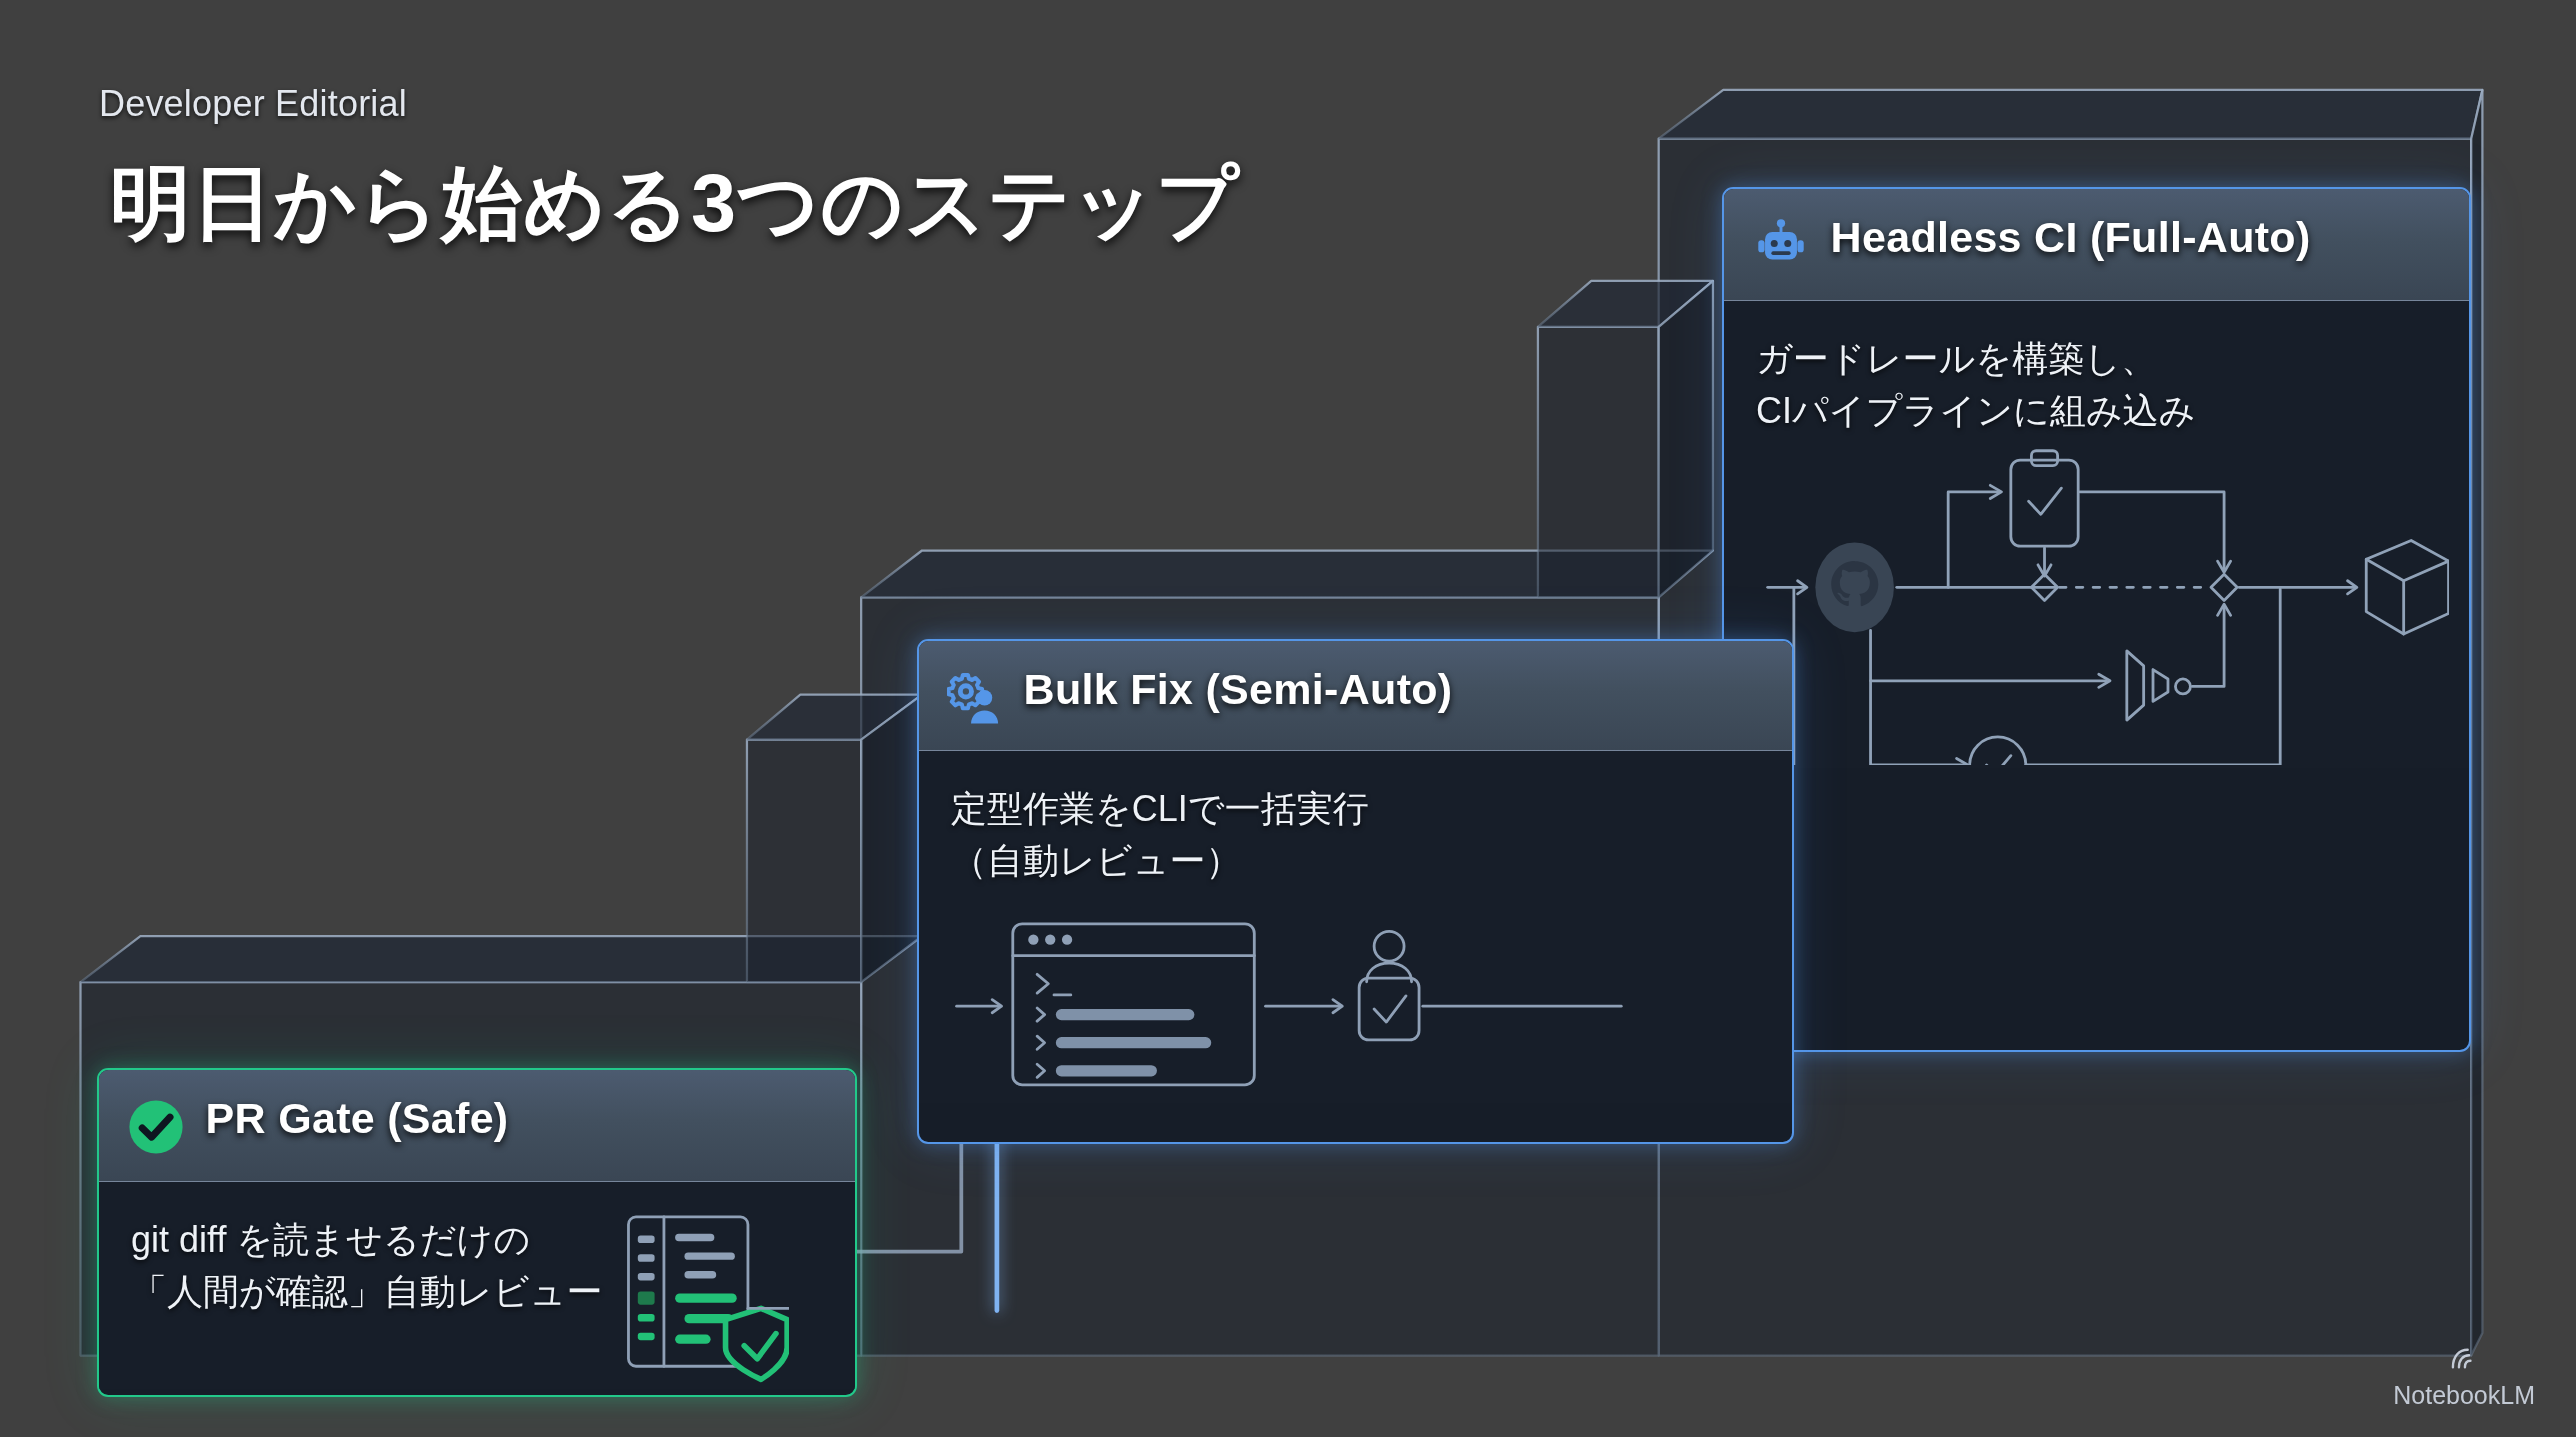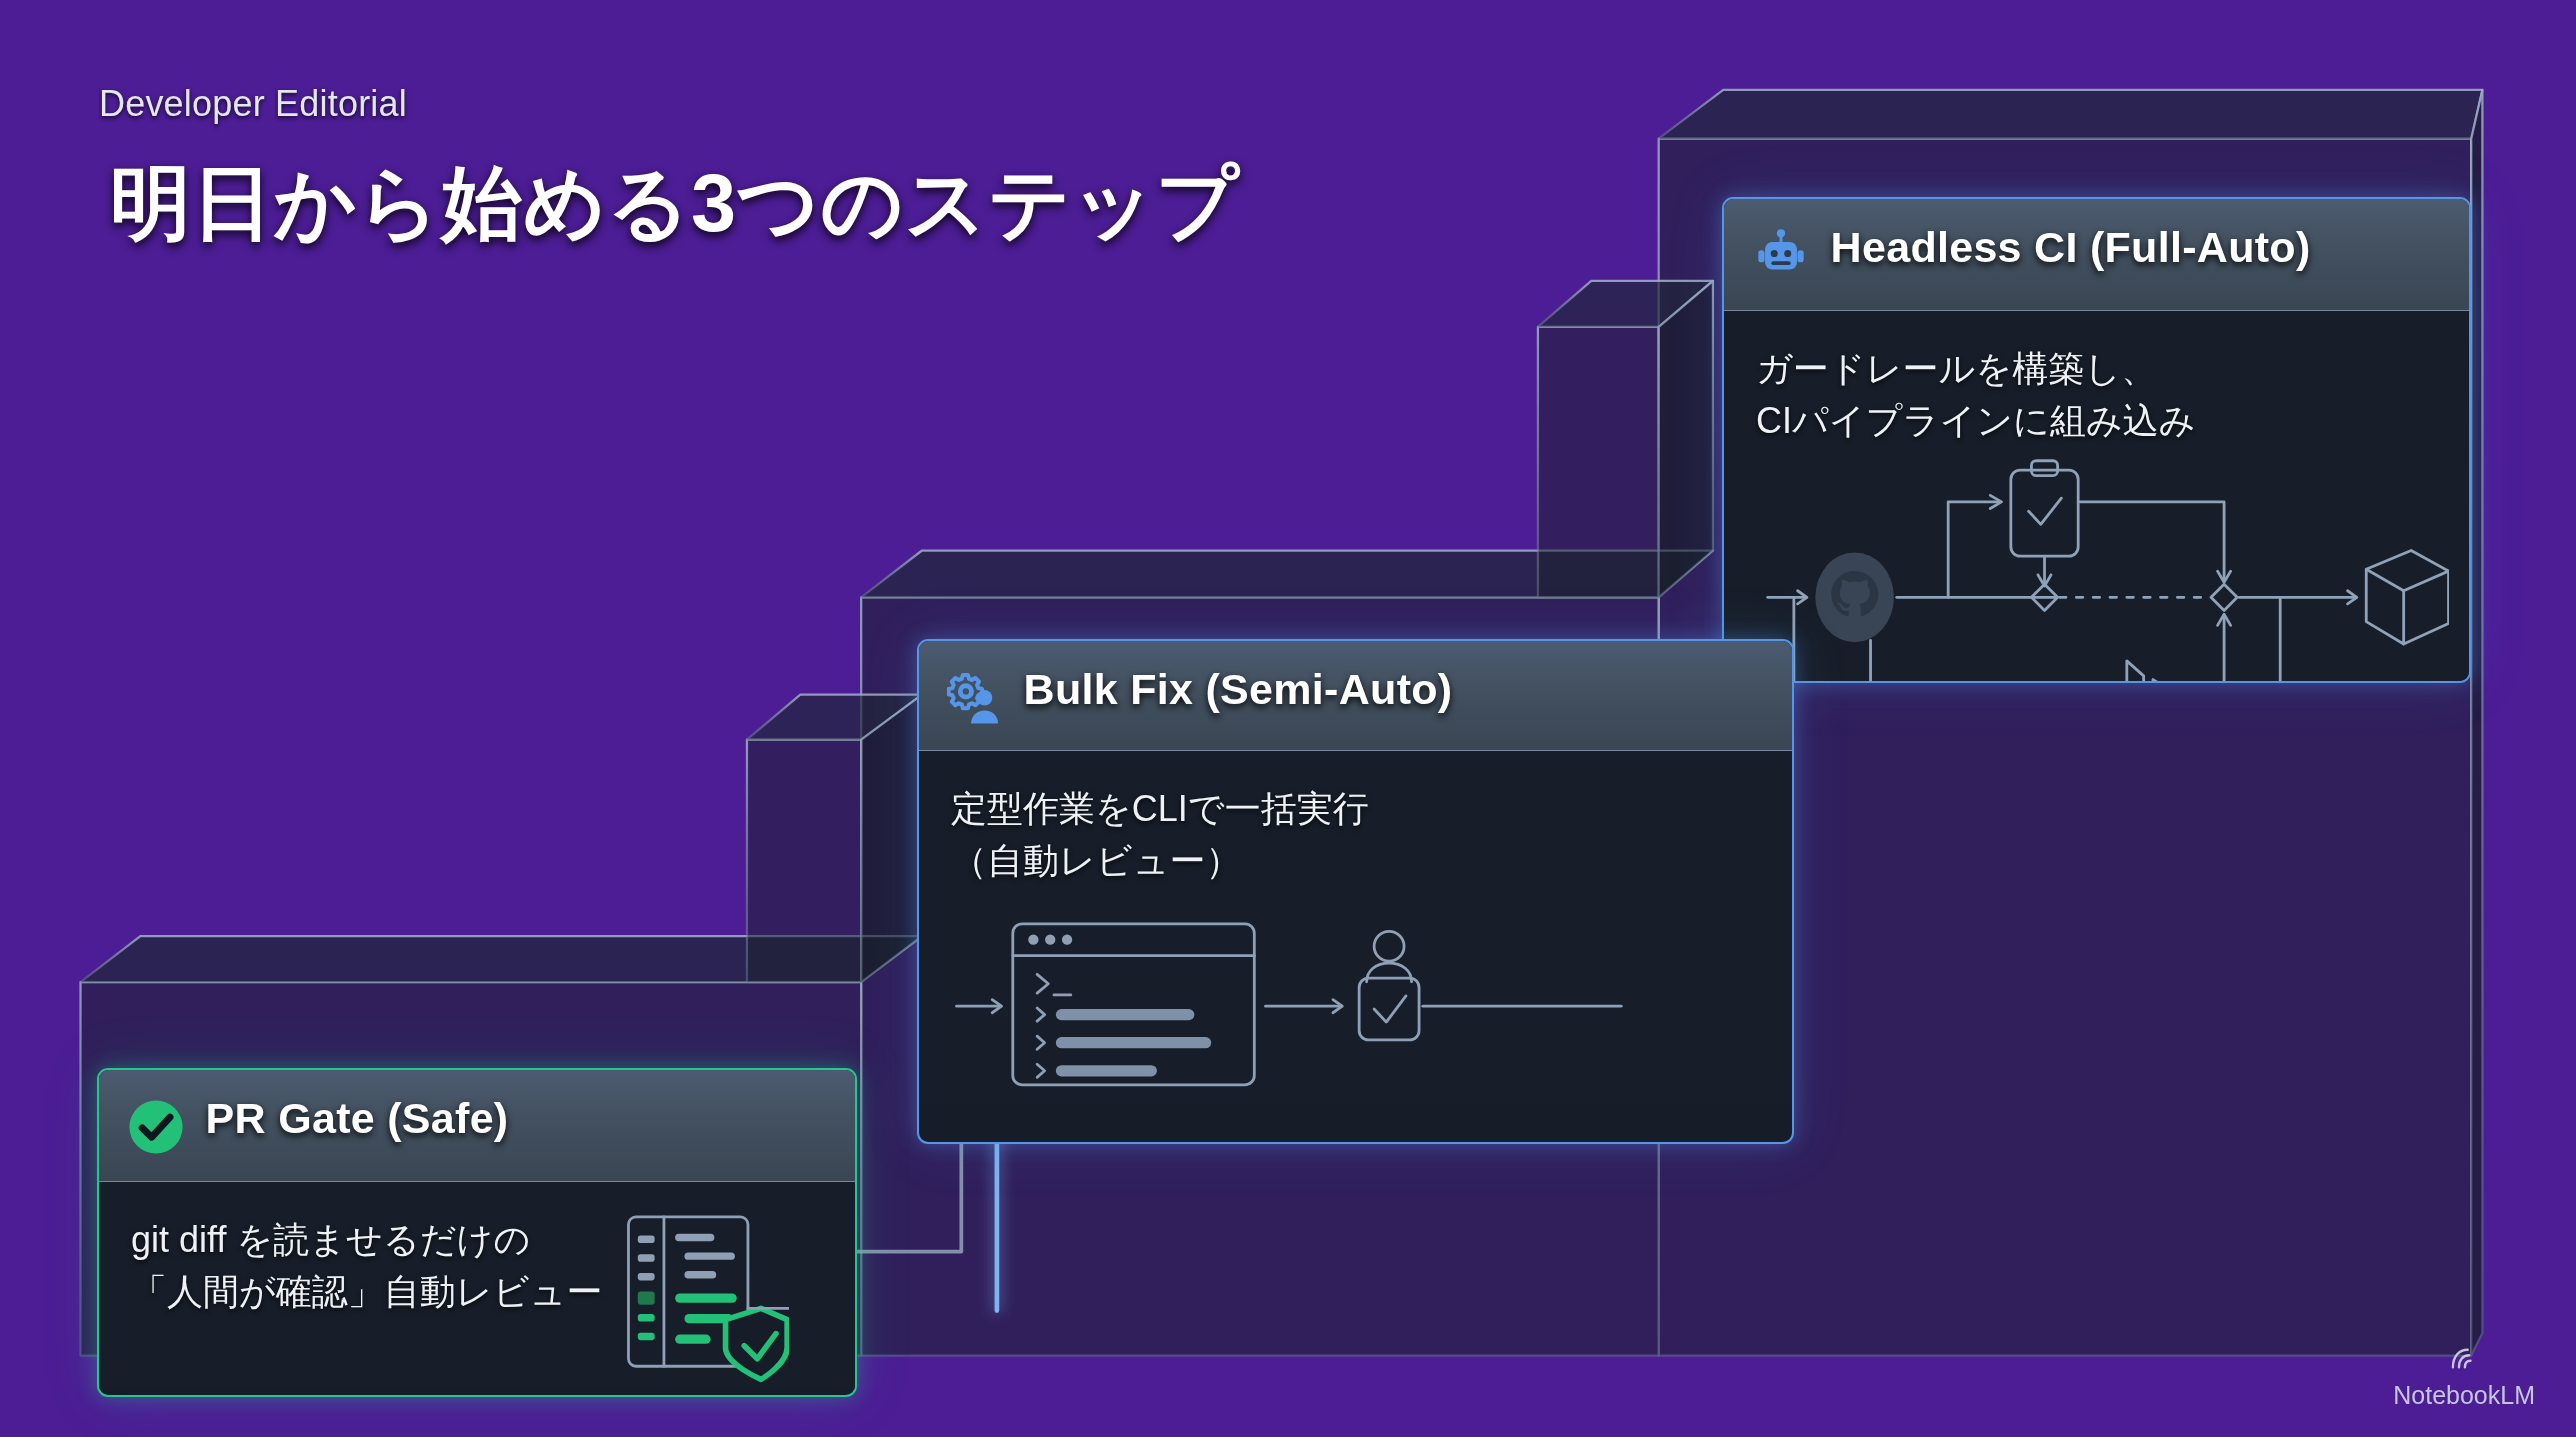--- a/index.html
+++ b/index.html
@@ -4,21 +4,21 @@
 <style>
   * { box-sizing: border-box; margin:0; padding:0; }
   html,body { background:#11161f; }
   body {
     width:2576px; height:1438px;
     font-family:"Liberation Sans", sans-serif;
     position:relative; overflow:hidden;
   }
   #stage{
     position:absolute; inset:0;
-    background:#4c1d95;
+    background:#404040;
     overflow:hidden;
   }
   
   .eyebrow{
     position:absolute; left:99px; top:83px;
     font-size:36px; font-weight:400; color:#e3e7ee;
     letter-spacing:0.2px;
     text-shadow:0 1.9px 4.7px rgba(0,0,0,.75);
   }
   .headline{
@@ -63,21 +63,21 @@
     left:97px; top:1068px; width:760px; height:329px;
     border:2.8px solid #22c98a;
     box-shadow:0 0 20.6px rgba(34,201,138,.35), 0 0 56px rgba(34,201,138,.15);
   }
   #card-bulk{
     left:917px; top:639px; width:877px; height:505px;
     border:2.8px solid #5596e8;
     box-shadow:0 0 20.6px rgba(85,150,232,.38), 0 0 56px rgba(85,150,232,.15);
   }
   #card-ci{
-    left:1722px; top:197px; width:749px; height:486px;
+    left:1722px; top:187px; width:749px; height:865px;
     border:2.8px solid #5596e8;
     box-shadow:0 0 20.6px rgba(85,150,232,.38), 0 0 56px rgba(85,150,232,.15);
   }
   #card-ci .card-title{ max-width:487px; }
 
   
   .watermark{
     position:absolute; right:41px; bottom:28px;
     display:flex; align-items:center; gap:11.2px;
     color:#cfd6e2; font-size:25px; font-weight:500;

